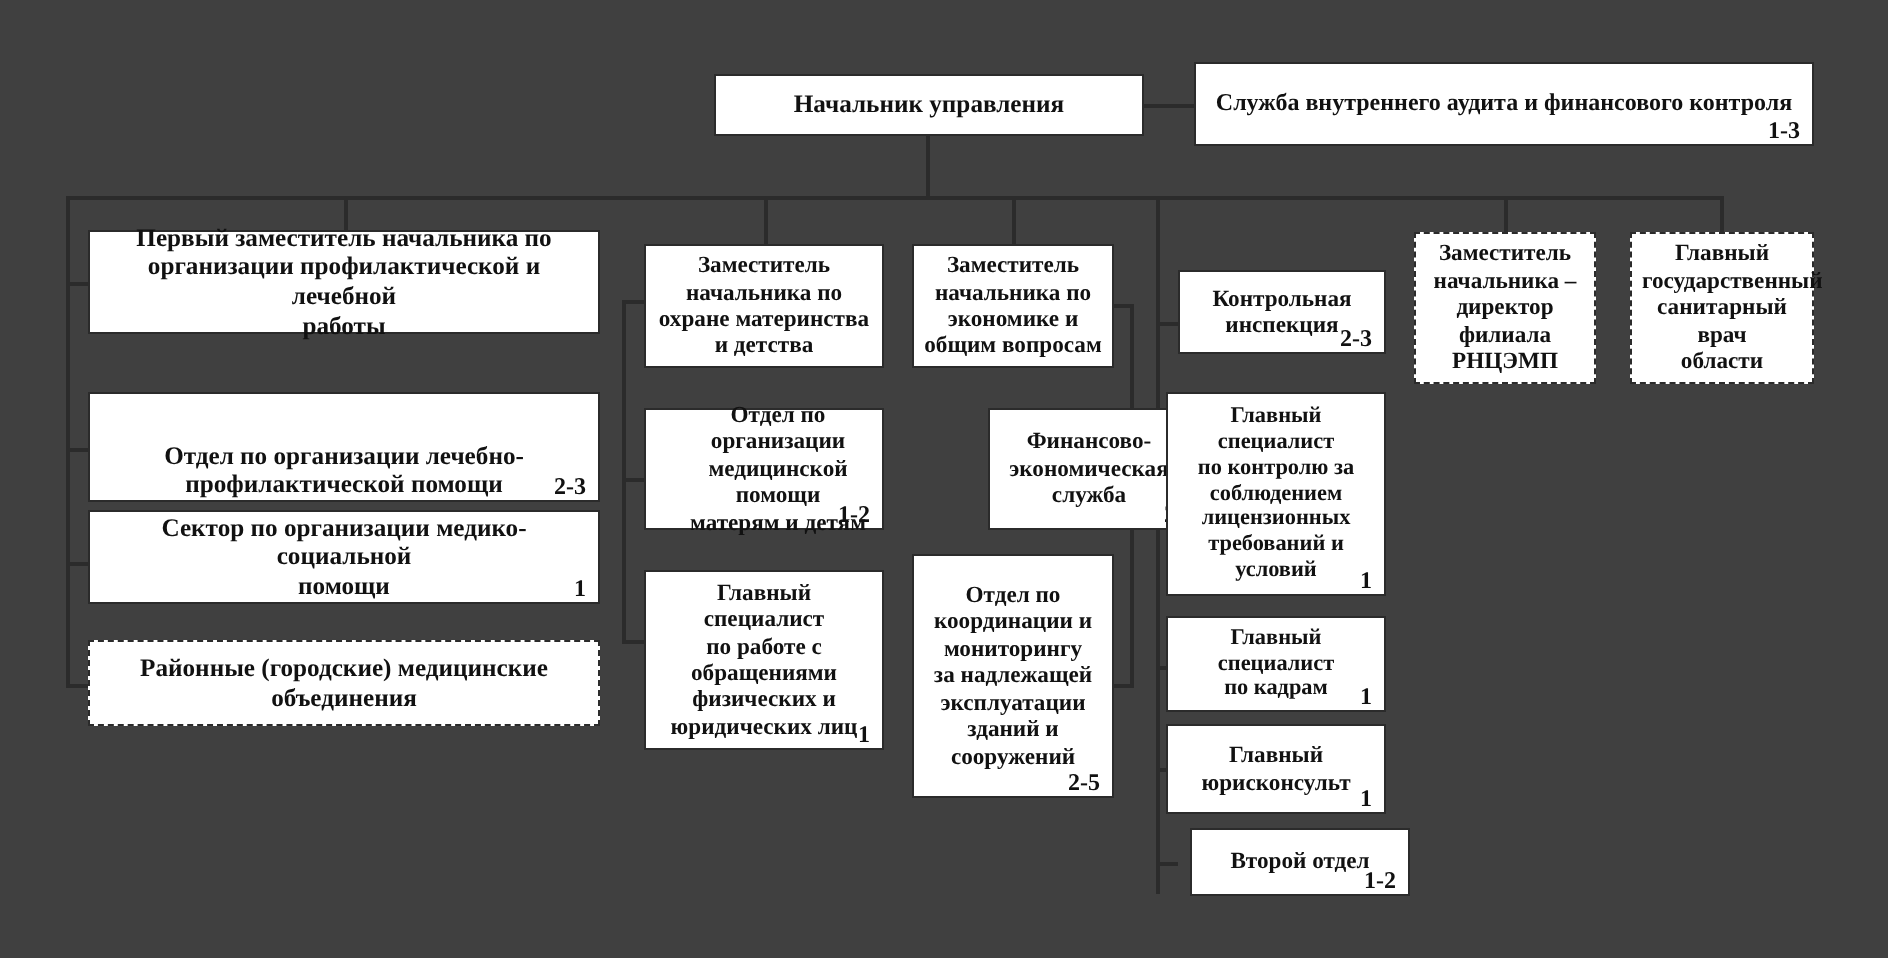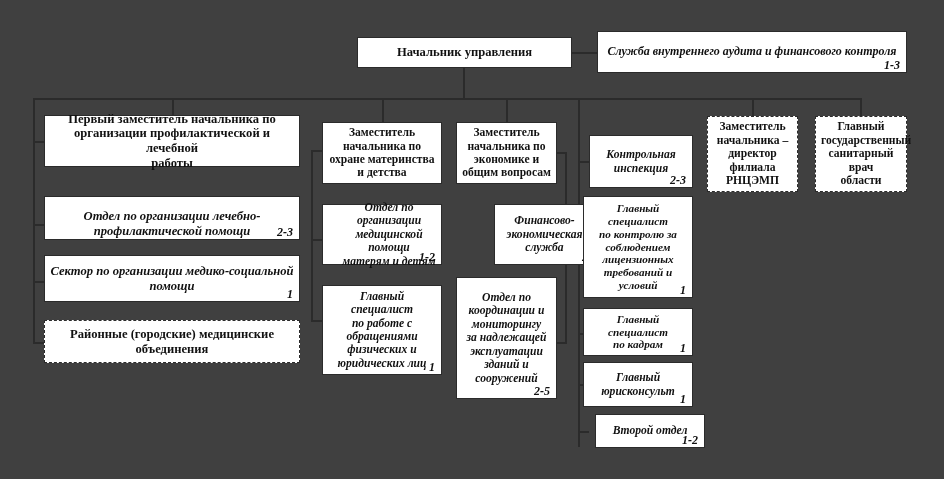--- a/index.html
+++ b/index.html
@@ -44,21 +44,20 @@
   .box .num{
     position:absolute;
     right:6px;
     bottom:1px;
     font-weight:700;
     line-height:1;
   }
   .box.hasnum{
     justify-content:flex-start;
     padding-top:4px;
-    font-style:italic;
   }
 
   
   .ln{
     position:absolute;
     background:#2b2b2b;
     z-index:1;
   }
   .lnh{height:1.5px;}
   .lnv{width:1.5px;}
@@ -101,21 +100,21 @@
   <div class="ln lnh" style="left:33px; top:224px; width:11px;"></div>
   <div class="ln lnh" style="left:33px; top:281px; width:11px;"></div>
   <div class="ln lnh" style="left:33px; top:342px; width:11px;"></div>
 
   <div class="box fs13" style="left:44px; top:115px; width:256px; height:52px;">
     <span class="txt">Первый заместитель начальника по
 организации профилактической и лечебной
 работы</span>
   </div>
 
-  <div class="box hasnum fs13" style="left:44px; top:196px; width:256px; height:44px; justify-content:flex-start; padding-top:12px;">
+  <div class="box hasnum fs13" style="left:44px; top:196px; width:256px; height:55px; justify-content:flex-end; padding-top:0;">
     <span class="txt">Отдел по организации лечебно-
 профилактической помощи</span>
     <span class="num fs12">2-3</span>
   </div>
 
   <div class="box hasnum fs13" style="left:44px; top:255px; width:256px; height:47px; justify-content:center; padding-top:0;">
     <span class="txt">Сектор по организации медико-социальной
 помощи</span>
     <span class="num fs12">1</span>
   </div>
@@ -182,21 +181,21 @@
 сооружений</span>
     <span class="num fs12">2-5</span>
   </div>
 
   <div class="ln lnh" style="left:578px; top:161px; width:11px;"></div>
   <div class="ln lnh" style="left:578px; top:245px; width:11px;"></div>
   <div class="ln lnh" style="left:578px; top:333px; width:11px;"></div>
   <div class="ln lnh" style="left:578px; top:384px; width:11px;"></div>
   <div class="ln lnh" style="left:578px; top:431px; width:11px;"></div>
 
-  <div class="box hasnum fs115" style="left:589px; top:135px; width:104px; height:53px; justify-content:center; padding-top:0;">
+  <div class="box hasnum fs115" style="left:589px; top:135px; width:104px; height:42px; justify-content:center; padding-top:0;">
     <span class="txt">Контрольная
 инспекция</span>
     <span class="num fs12">2-3</span>
   </div>
 
   <div class="box hasnum fs11" style="left:583px; top:196px; width:110px; height:102px; justify-content:center; padding-top:0;">
     <span class="txt">Главный специалист
 по контролю за
 соблюдением
 лицензионных

